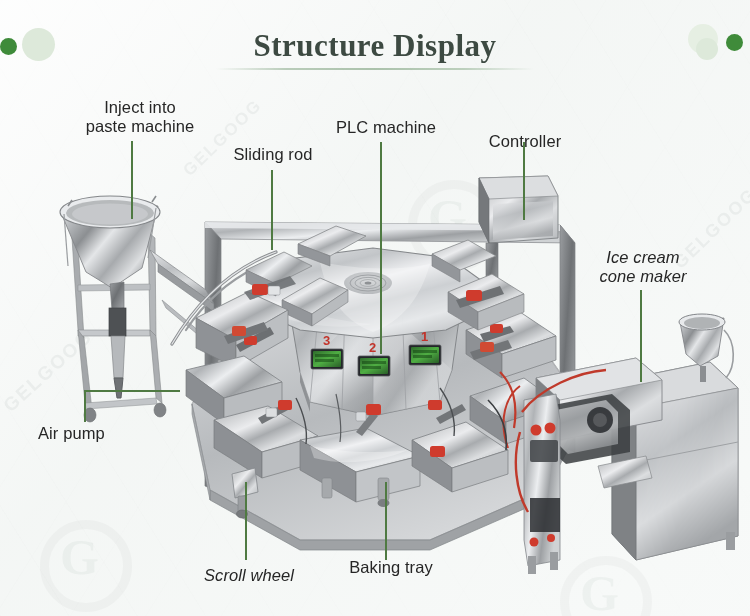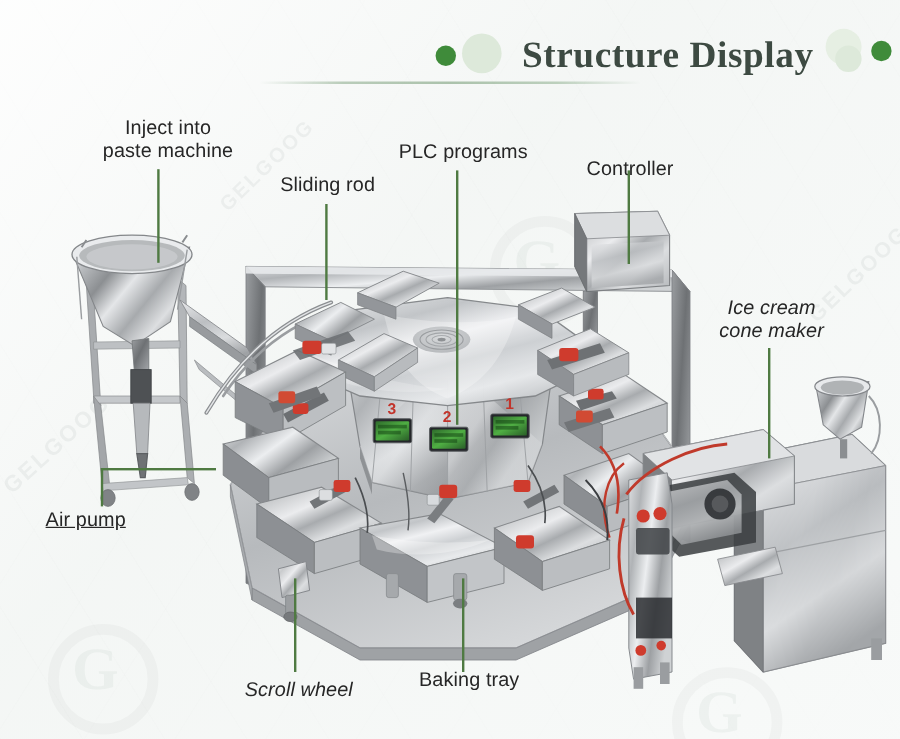--- a/index.html
+++ b/index.html
@@ -39,21 +39,21 @@
     position:absolute;
     color:rgba(120,135,128,.07);
     font-family:"Liberation Serif",serif;
     font-weight:700;
     pointer-events:none;user-select:none;
   }
 
   
   .title-wrap{
     position:absolute;left:0;right:0;top:16px;
-    display:flex;align-items:center;justify-content:flex-end;gap:0;
+    display:flex;align-items:center;justify-content:space-between;gap:0;
     height:60px;
   }
   .dots{position:relative;width:66px;height:48px;}
   .dot{position:absolute;border-radius:50%;}
   .title-text{
     font-family:"Liberation Serif","DejaVu Serif",serif;
     font-weight:700;
     font-size:31px;
     color:#3d4a42;
     letter-spacing:.5px;
@@ -489,31 +489,31 @@
     </g>
   </svg>
 
   <div class="label" style="left:78px;top:98px;width:124px;">Inject into
 paste machine</div>
   <div class="leader" style="left:131px;top:141px;height:78px;"></div>
 
   <div class="label" style="left:218px;top:145px;width:110px;">Sliding rod</div>
   <div class="leader" style="left:271px;top:170px;height:80px;"></div>
 
-  <div class="label" style="left:312px;top:118px;width:148px;">PLC programs</div>
+  <div class="label" style="left:312px;top:118px;width:148px;">PLC machine</div>
   <div class="leader" style="left:380px;top:142px;height:212px;"></div>
 
   <div class="label" style="left:476px;top:132px;width:98px;">Controller</div>
   <div class="leader" style="left:523px;top:142px;height:78px;"></div>
 
   <div class="label" style="left:582px;top:248px;width:122px;font-style:italic;">Ice cream
 cone maker</div>
   <div class="leader" style="left:640px;top:290px;height:92px;"></div>
 
-  <div class="label" style="left:38px;top:424px;width:98px;text-align:left;text-decoration:underline;">Air pump</div>
+  <div class="label" style="left:38px;top:424px;width:98px;text-align:left;">Air pump</div>
   <div class="leader" style="left:84px;top:390px;height:32px;"></div>
   <div class="leader-h" style="left:84px;top:390px;width:96px;"></div>
 
   <div class="label" style="left:188px;top:566px;width:122px;font-style:italic;">Scroll wheel</div>
   <div class="leader" style="left:245px;top:482px;height:78px;"></div>
 
   <div class="label" style="left:332px;top:558px;width:118px;">Baking tray</div>
   <div class="leader" style="left:385px;top:482px;height:78px;"></div>
 
 </div>

